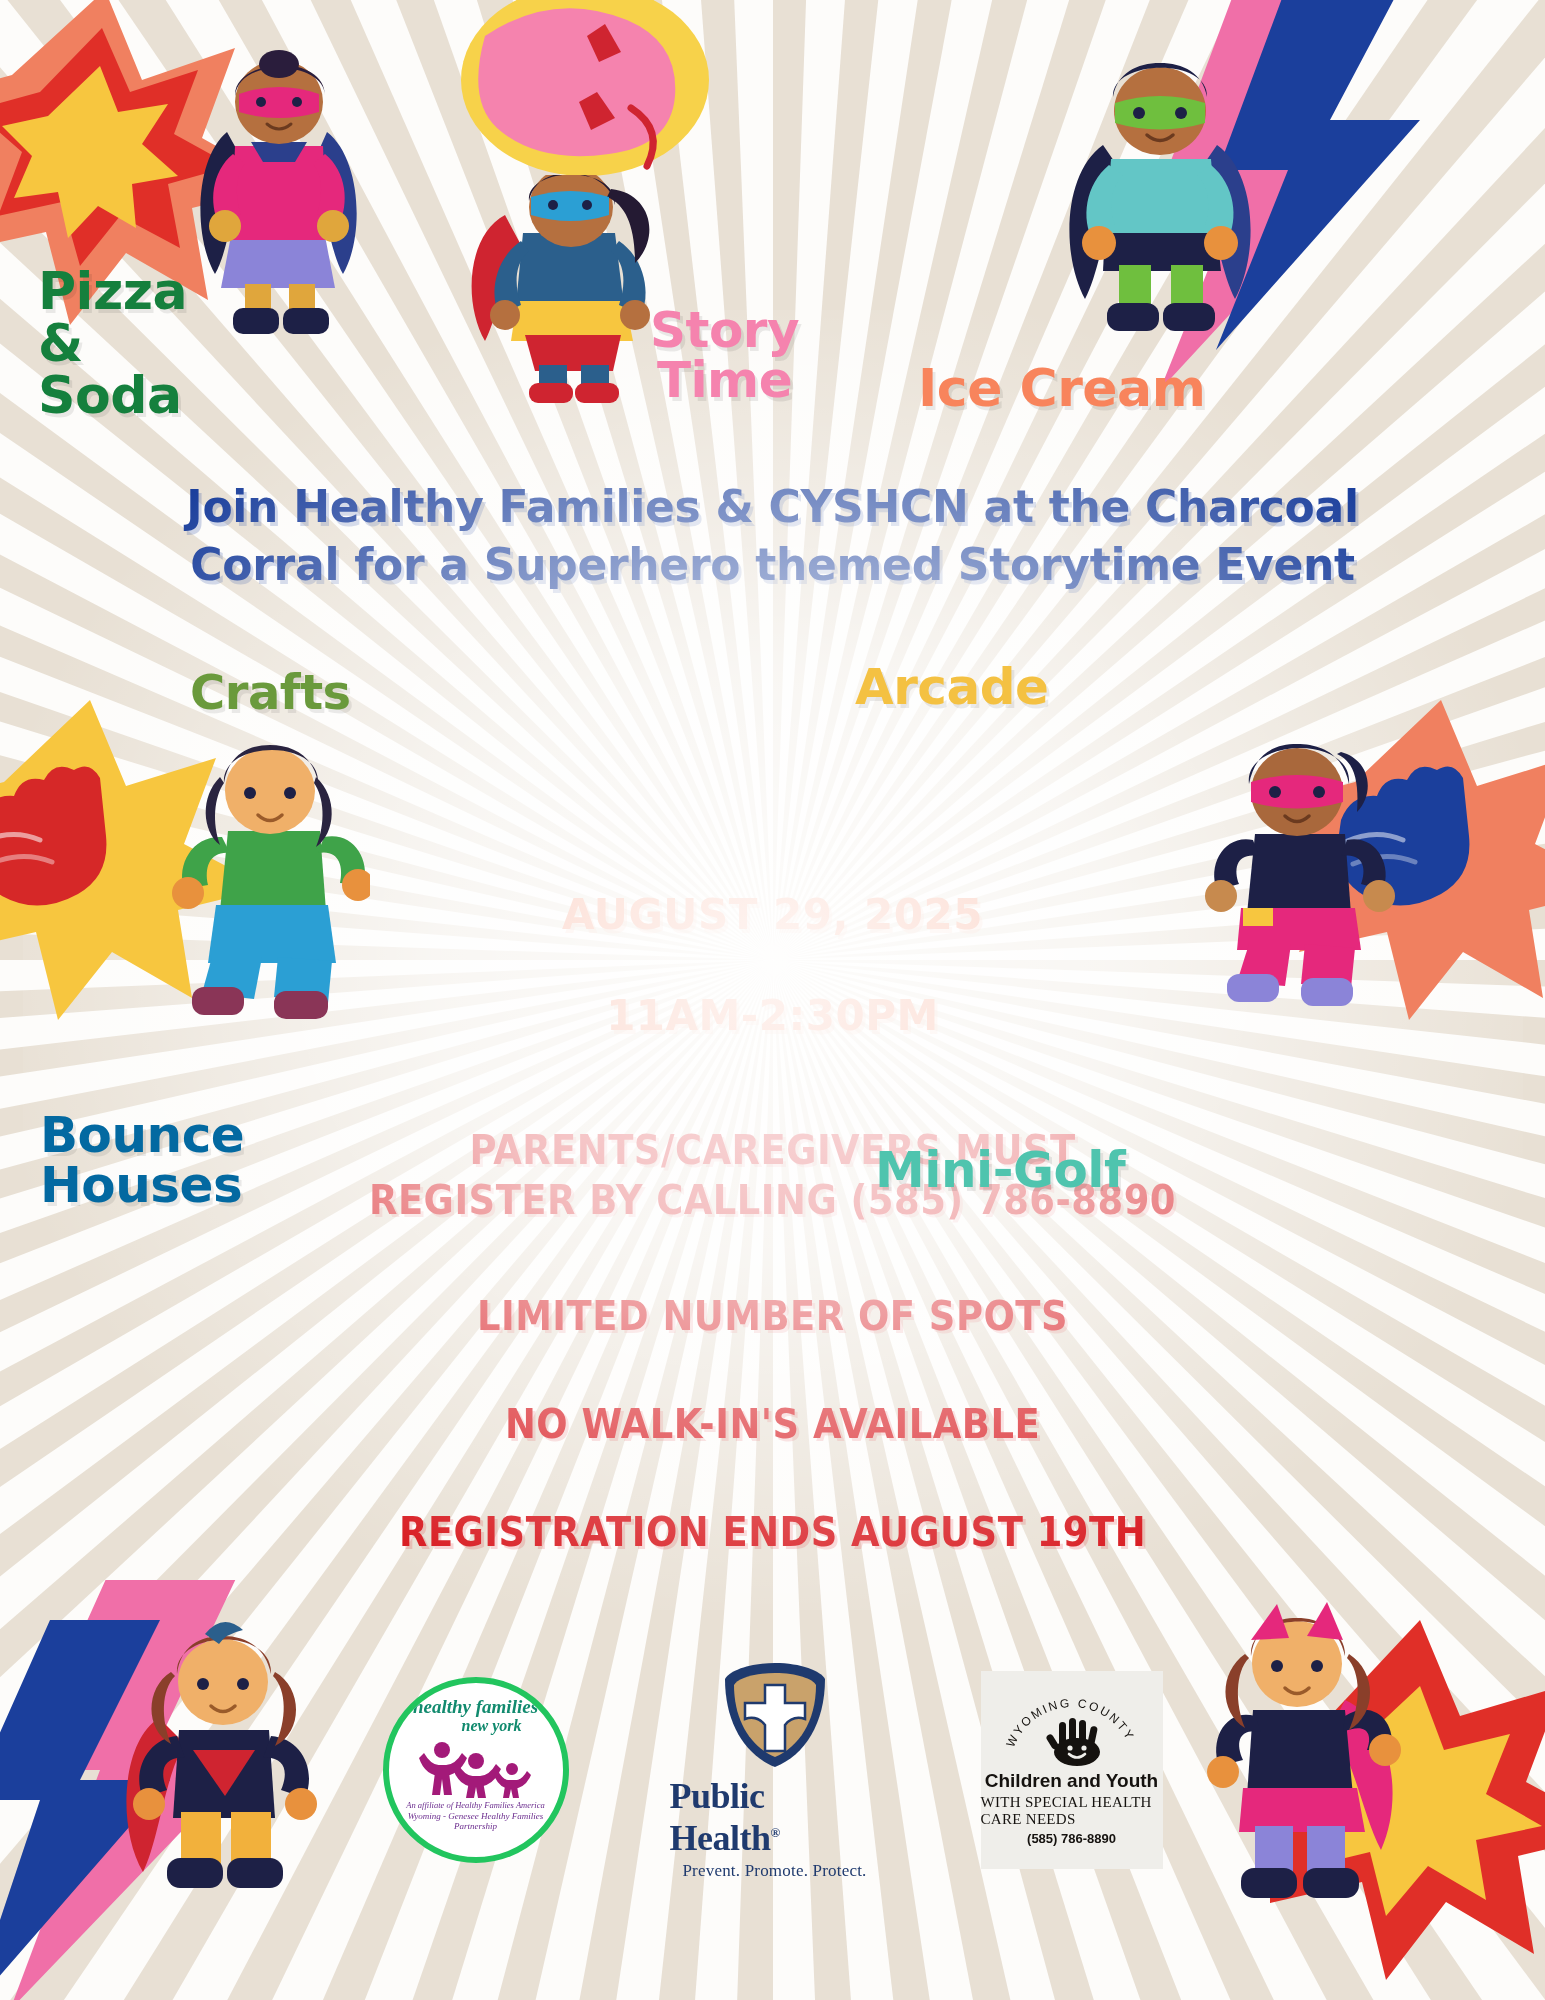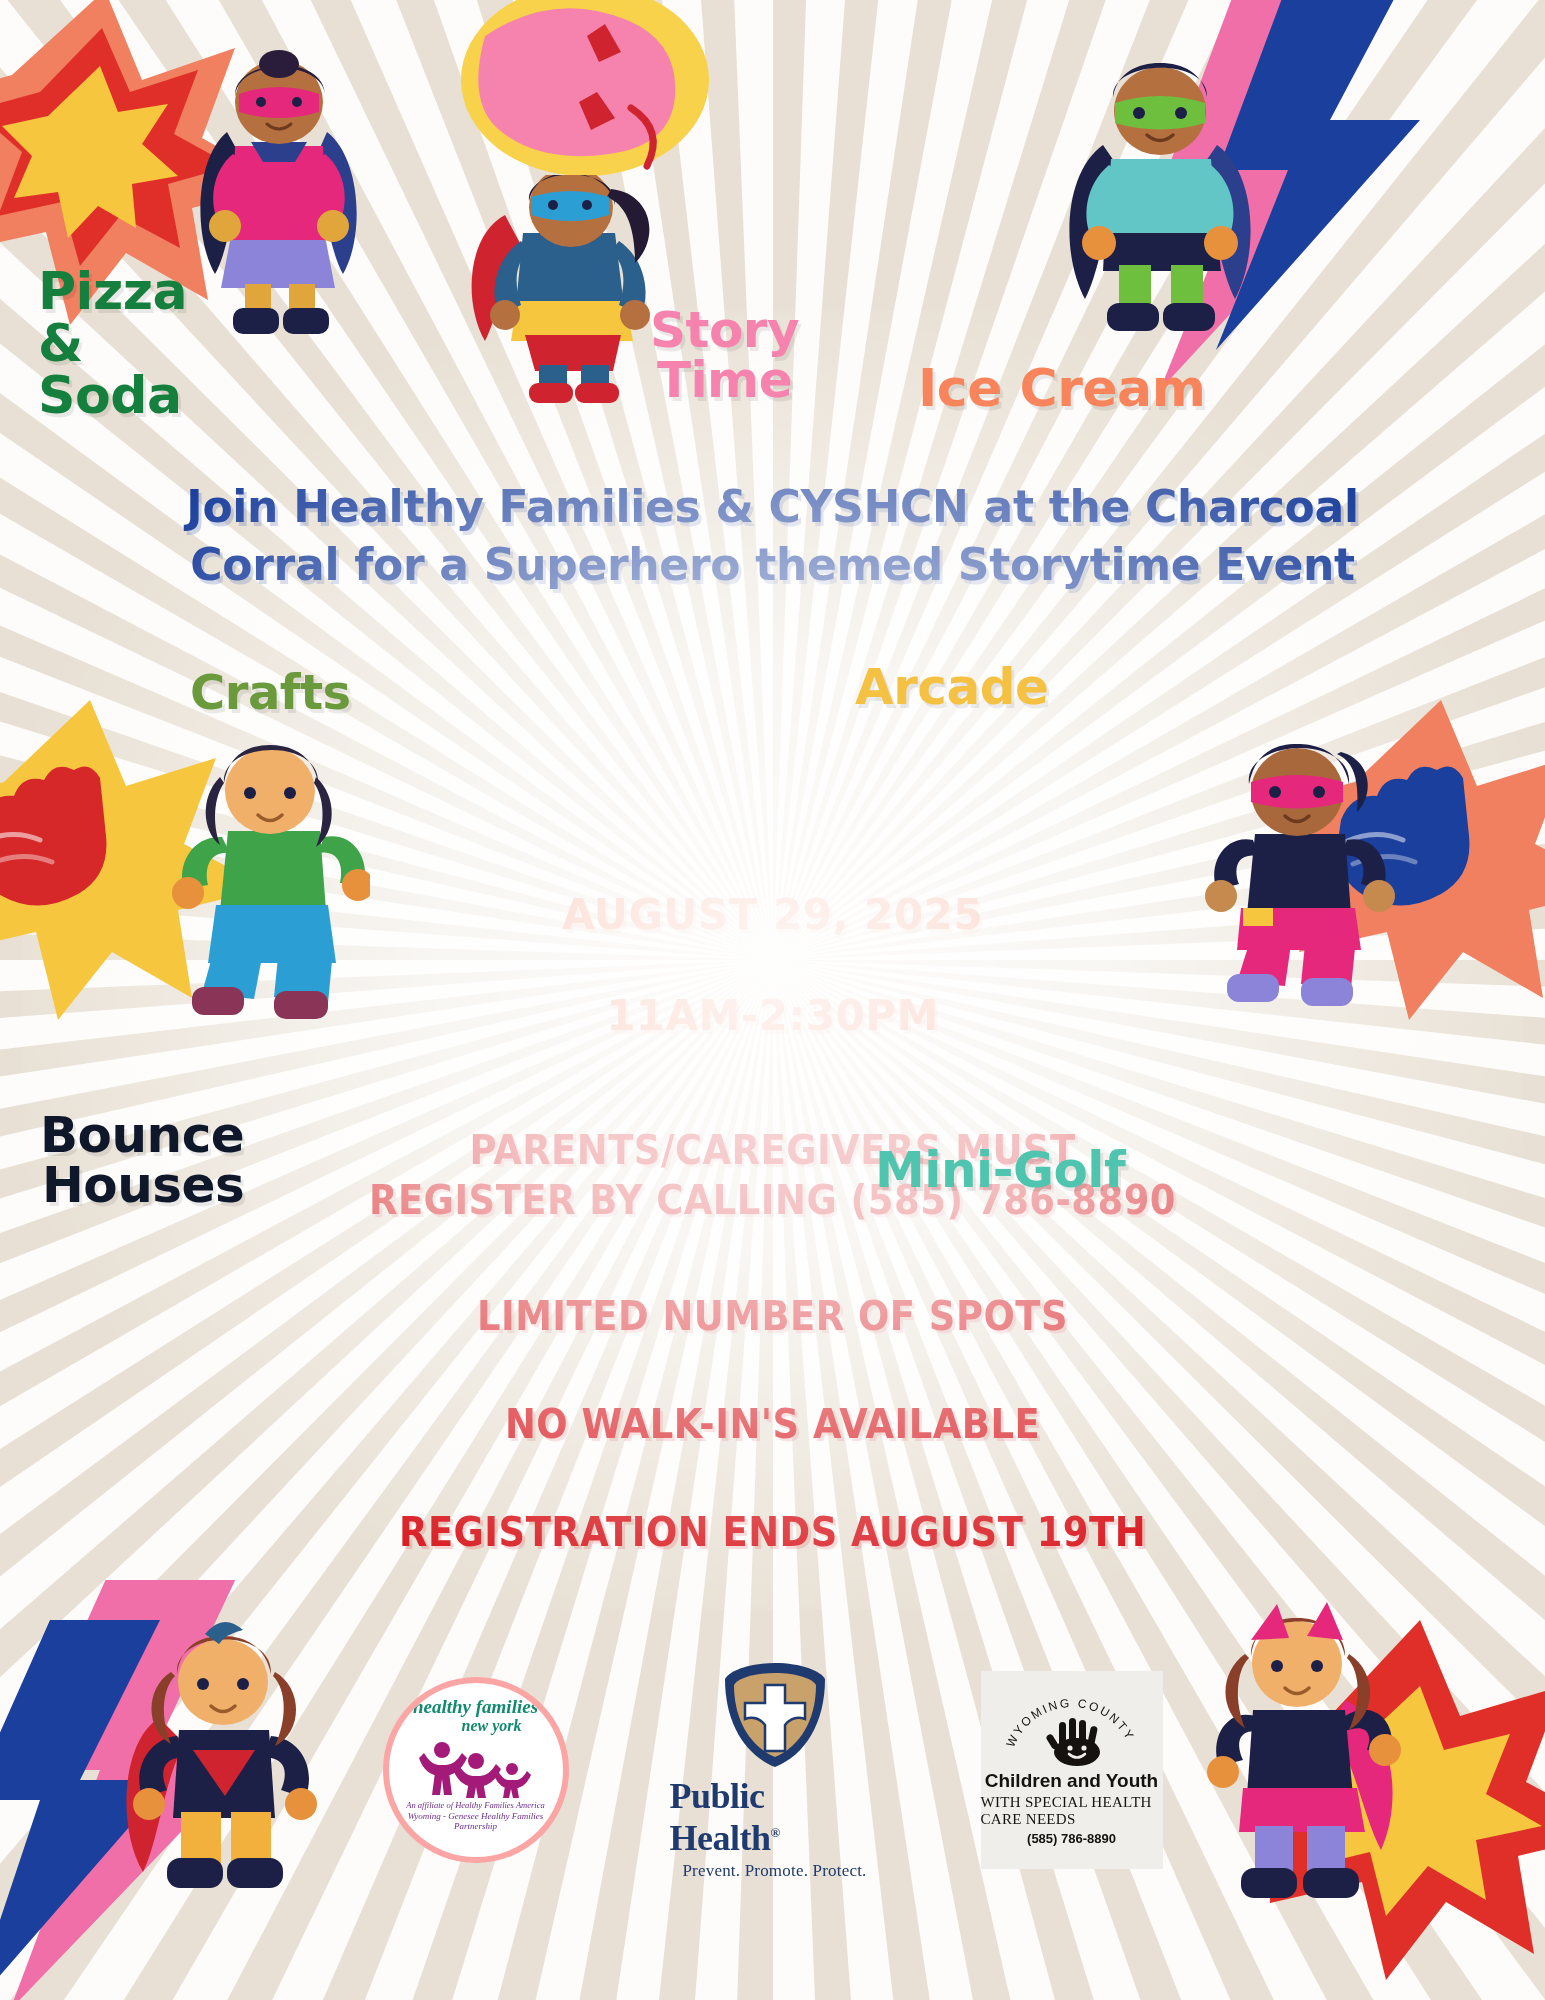--- a/index.html
+++ b/index.html
@@ -61,21 +61,21 @@
     line-height: 1.0;
     text-shadow: 3px 4px 0 rgba(0,0,0,0.08);
     white-space: pre-line;
   }
 
   #act-pizza     { left: 38px;   top: 265px;  font-size: 52px; color: #15803d; }
   #act-story     { left: 650px;  top: 305px;  font-size: 50px; color: #f583ae; text-align: center; }
   #act-icecream  { left: 918px;  top: 362px;  font-size: 52px; color: #f8845c; }
   #act-crafts    { left: 190px;  top: 668px;  font-size: 48px; color: #6a9a3c; }
   #act-arcade    { left: 855px;  top: 662px;  font-size: 50px; color: #f4c142; }
-  #act-bounce    { left: 40px;   top: 1110px; font-size: 50px; color: #0f172a; text-align: right; }
+  #act-bounce    { left: 40px;   top: 1110px; font-size: 50px; color: #0369a1; text-align: left; }
   #act-minigolf  { left: 875px;  top: 1145px; font-size: 50px; color: #4fc4ae; }
 
   #headline {
     position: absolute;
     left: 50%;
     top: 478px;
     width: 1180px;
     margin-left: -590px;
     font-family: "DejaVu Sans", sans-serif;
     font-weight: bold;
@@ -138,21 +138,21 @@
     display: flex;
     align-items: center;
     justify-content: space-between;
   }
   .logo-box { position: relative; }
 
   
   #logo-hfny {
     width: 186px; height: 186px;
     border-radius: 50%;
-    border: 6px solid #fca5a5;
+    border: 6px solid #22c55e;
     background: #ffffff;
     display: flex;
     flex-direction: column;
     align-items: center;
     justify-content: flex-start;
     padding-top: 14px;
     overflow: hidden;
   }
   .hfny-t1 {
     font-family: "Liberation Serif", serif;

